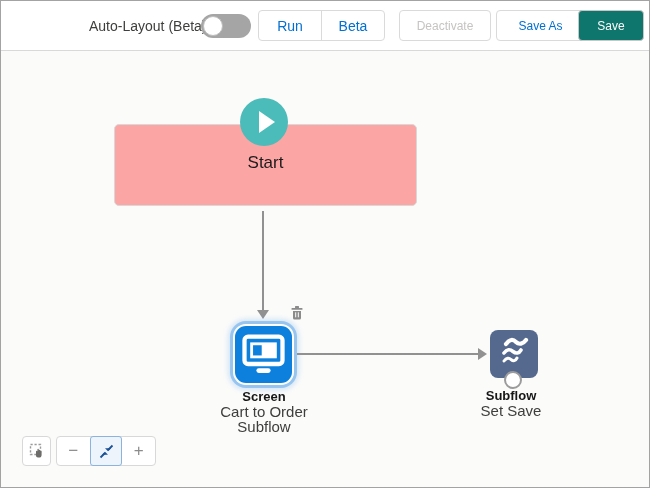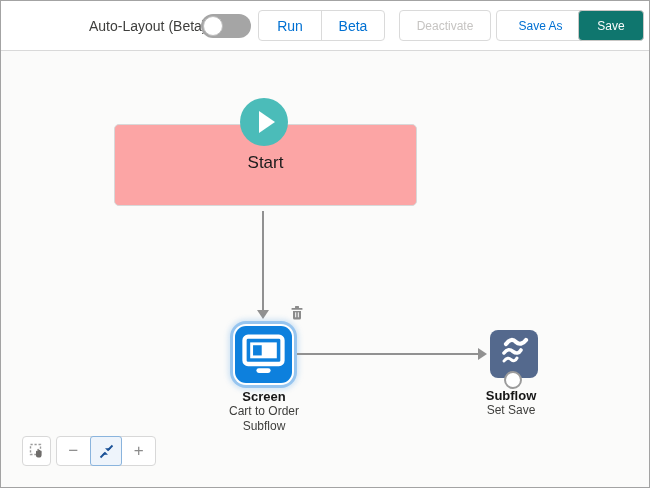--- a/index.html
+++ b/index.html
@@ -82,21 +82,21 @@
   .screen-node {
     position:absolute; left:234px; top:275px; width:57px; height:57px;
     background:#0d80dd; border-radius:11px; cursor:pointer;
     box-shadow:0 0 0 2px #ffffff, 0 0 0 5px rgba(96,168,233,0.55), 0 0 5px 7px rgba(96,168,233,0.25);
   }
   .trash { position:absolute; left:289px; top:254px; width:14px; height:15px; cursor:pointer; }
   .node-label { position:absolute; text-align:center; line-height:15px; }
   .screen-label { left:193px; top:338px; width:140px; }
   .subflow-label { left:450px; top:337px; width:120px; }
   .lbl-type { font-size:13px; font-weight:bold; color:#161616; }
-  .lbl-name { font-size:12px; color:#3e3e3c; }
+  .lbl-name { font-size:15px; color:#3e3e3c; }
   
   .subflow-node {
     position:absolute; left:489px; top:279px; width:48px; height:48px;
     background:#54698d; border-radius:8px; cursor:pointer;
   }
   .subflow-connector-dot {
     position:absolute; left:503px; top:320px; width:18px; height:18px;
     background:#ffffff; border:2.5px solid #9b9b9b; border-radius:50%; cursor:pointer;
   }
   

